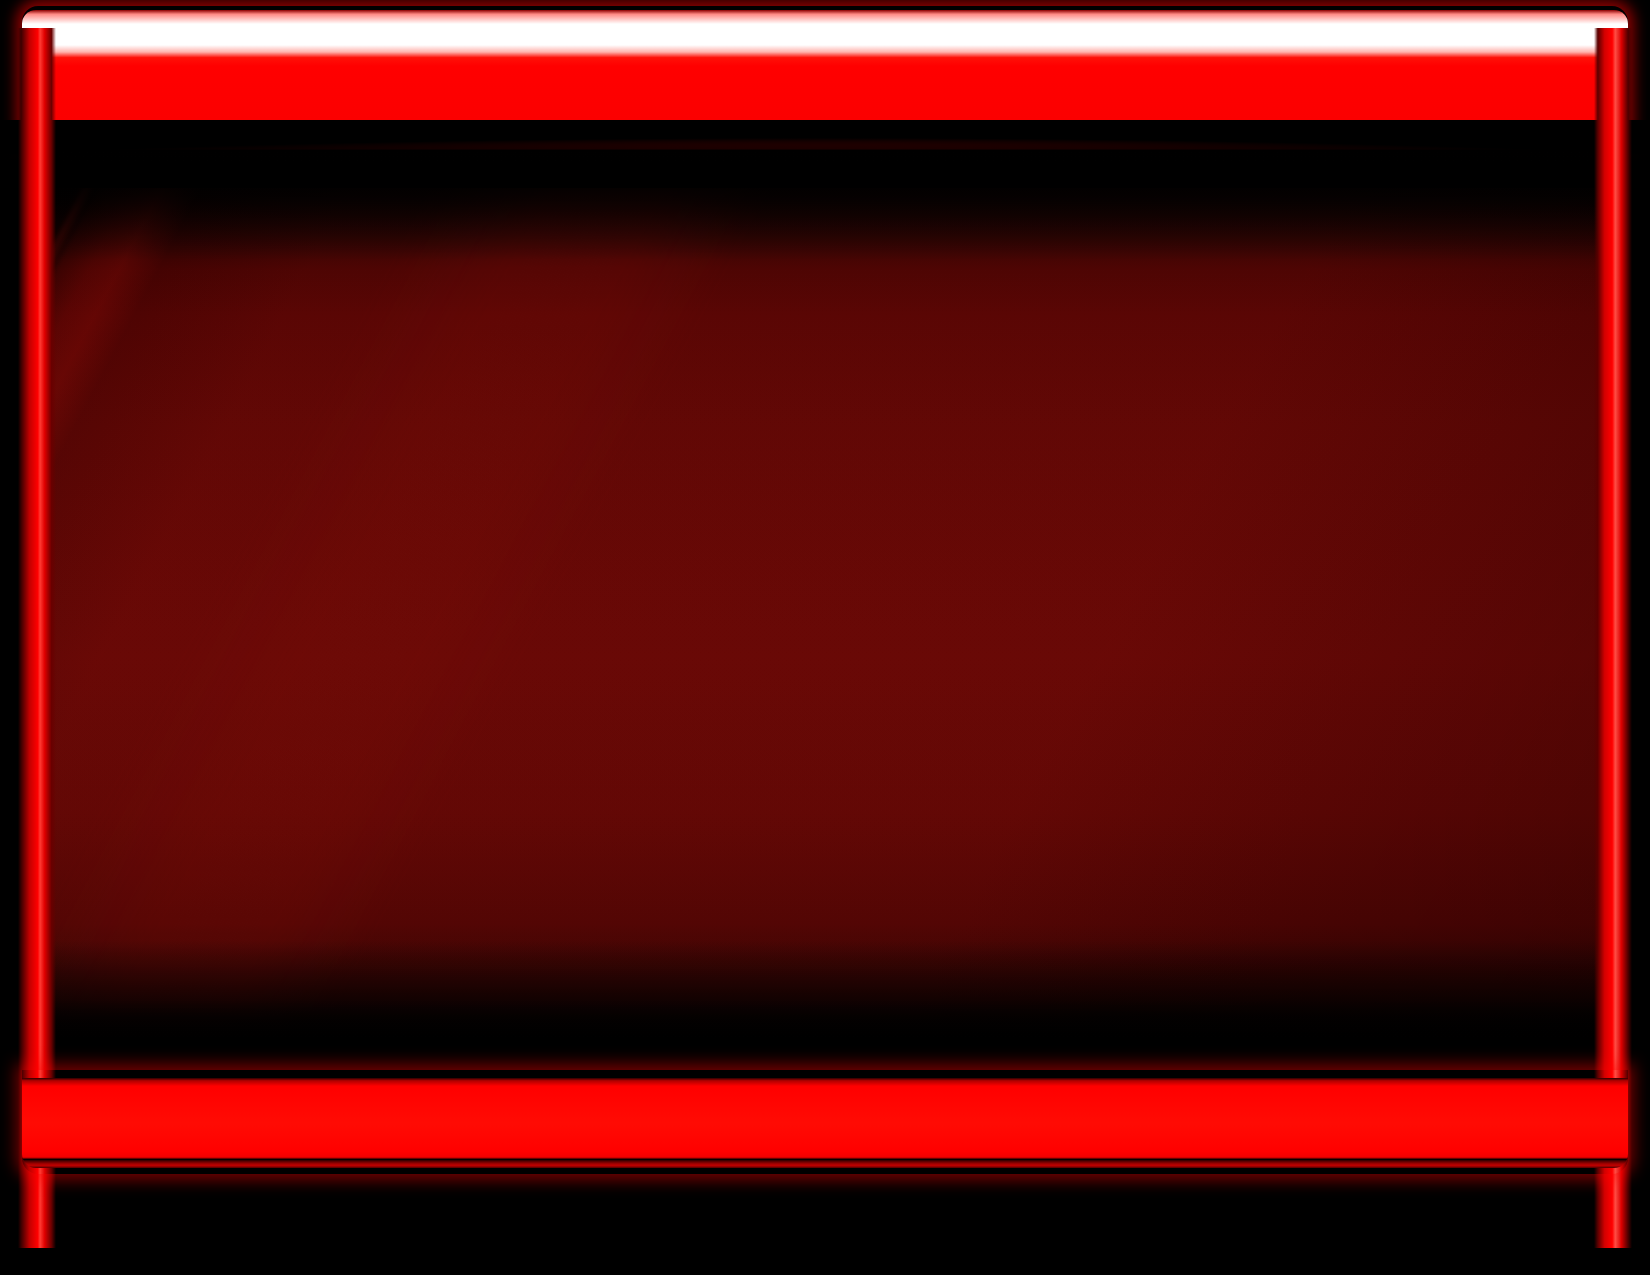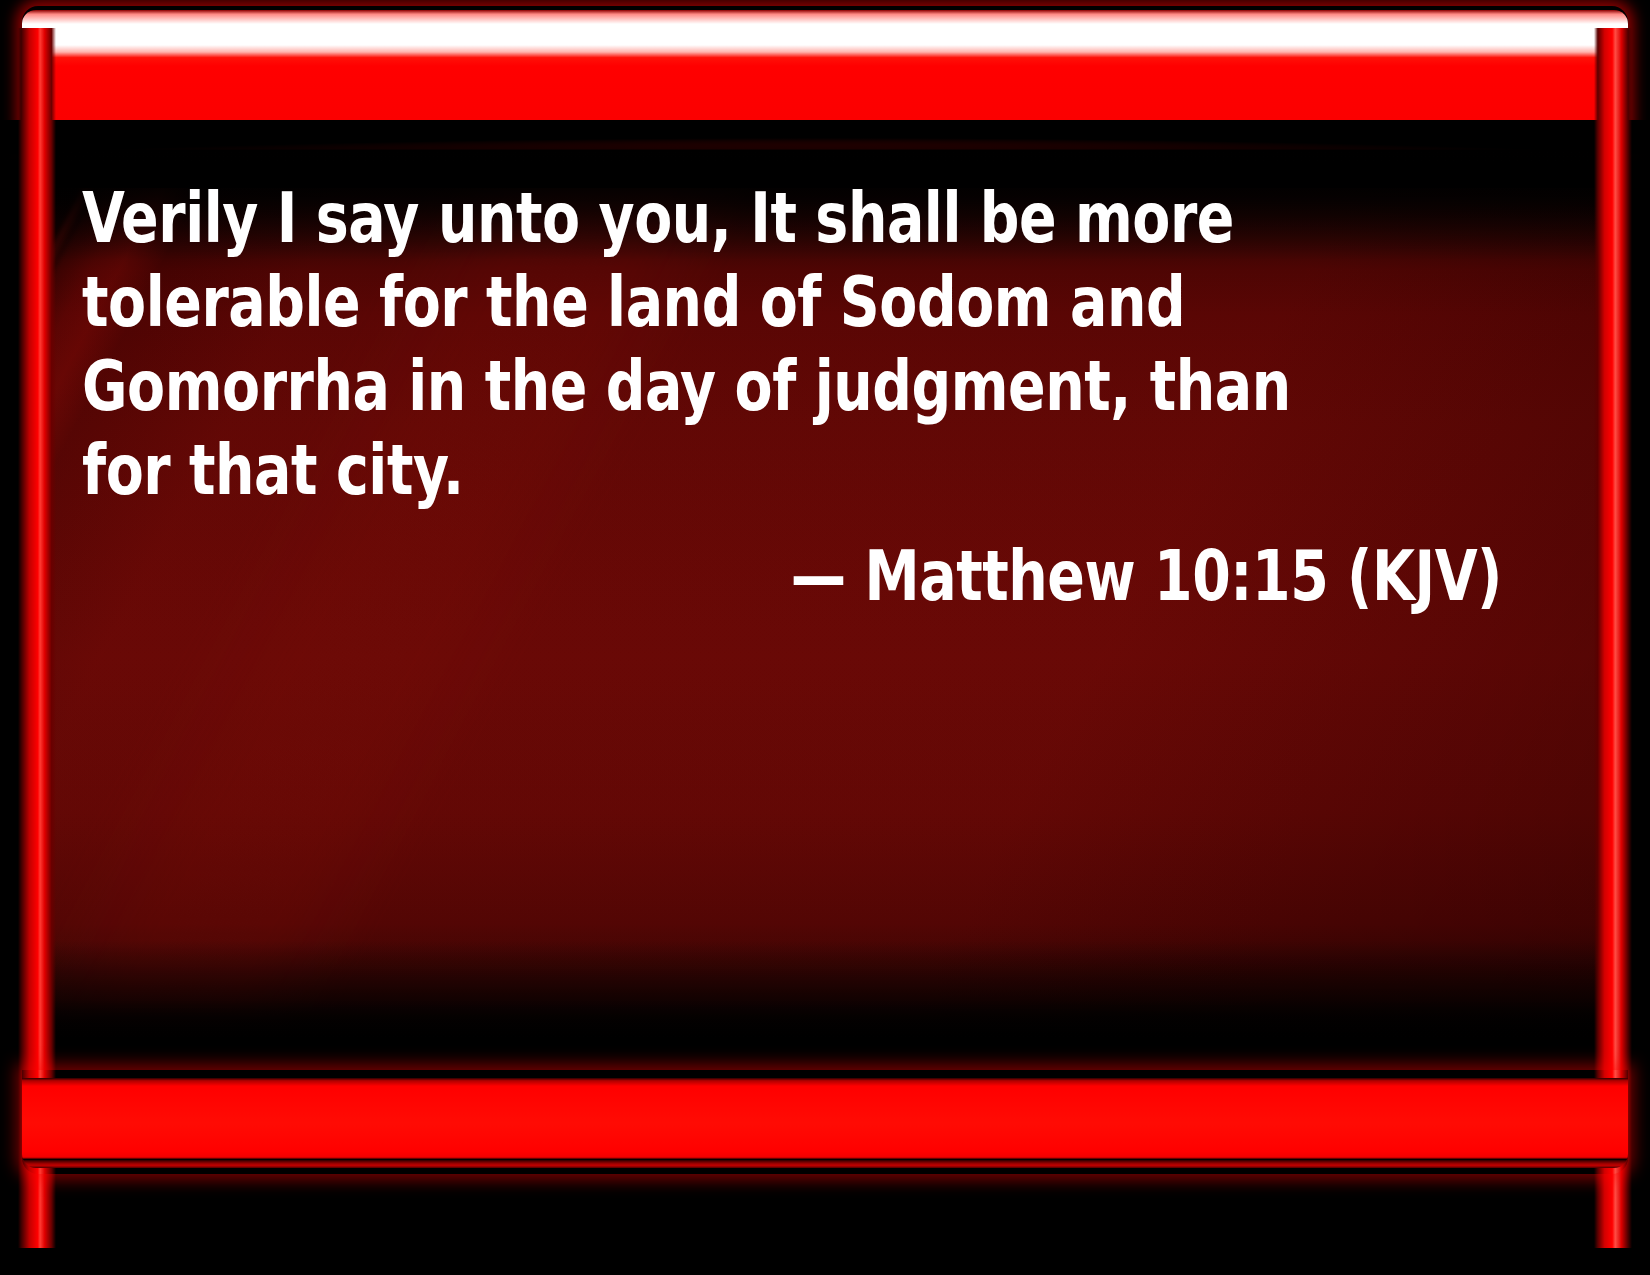--- a/index.html
+++ b/index.html
@@ -291,18 +291,14 @@
   <div class="frame-top-shoulder"></div>
   <div class="frame-top-shoulder2"></div>
   <div class="frame-bottom-shoulder"></div>
 
   <div class="frame-left"></div>
   <div class="frame-right"></div>
 
   <div class="frame-bottom-glow"></div>
   <div class="frame-red-bottom"></div>
 
-  <div class="verse-block">
-    <p class="verse-text">Verily I say unto you, It shall be more tolerable for the land of Sodom and Gomorrha in the day of judgment, than for that city.</p>
-    <p class="verse-attribution">— Matthew 10:15 (KJV)</p>
-  </div>
 
 </div>
 
 </body></html>

